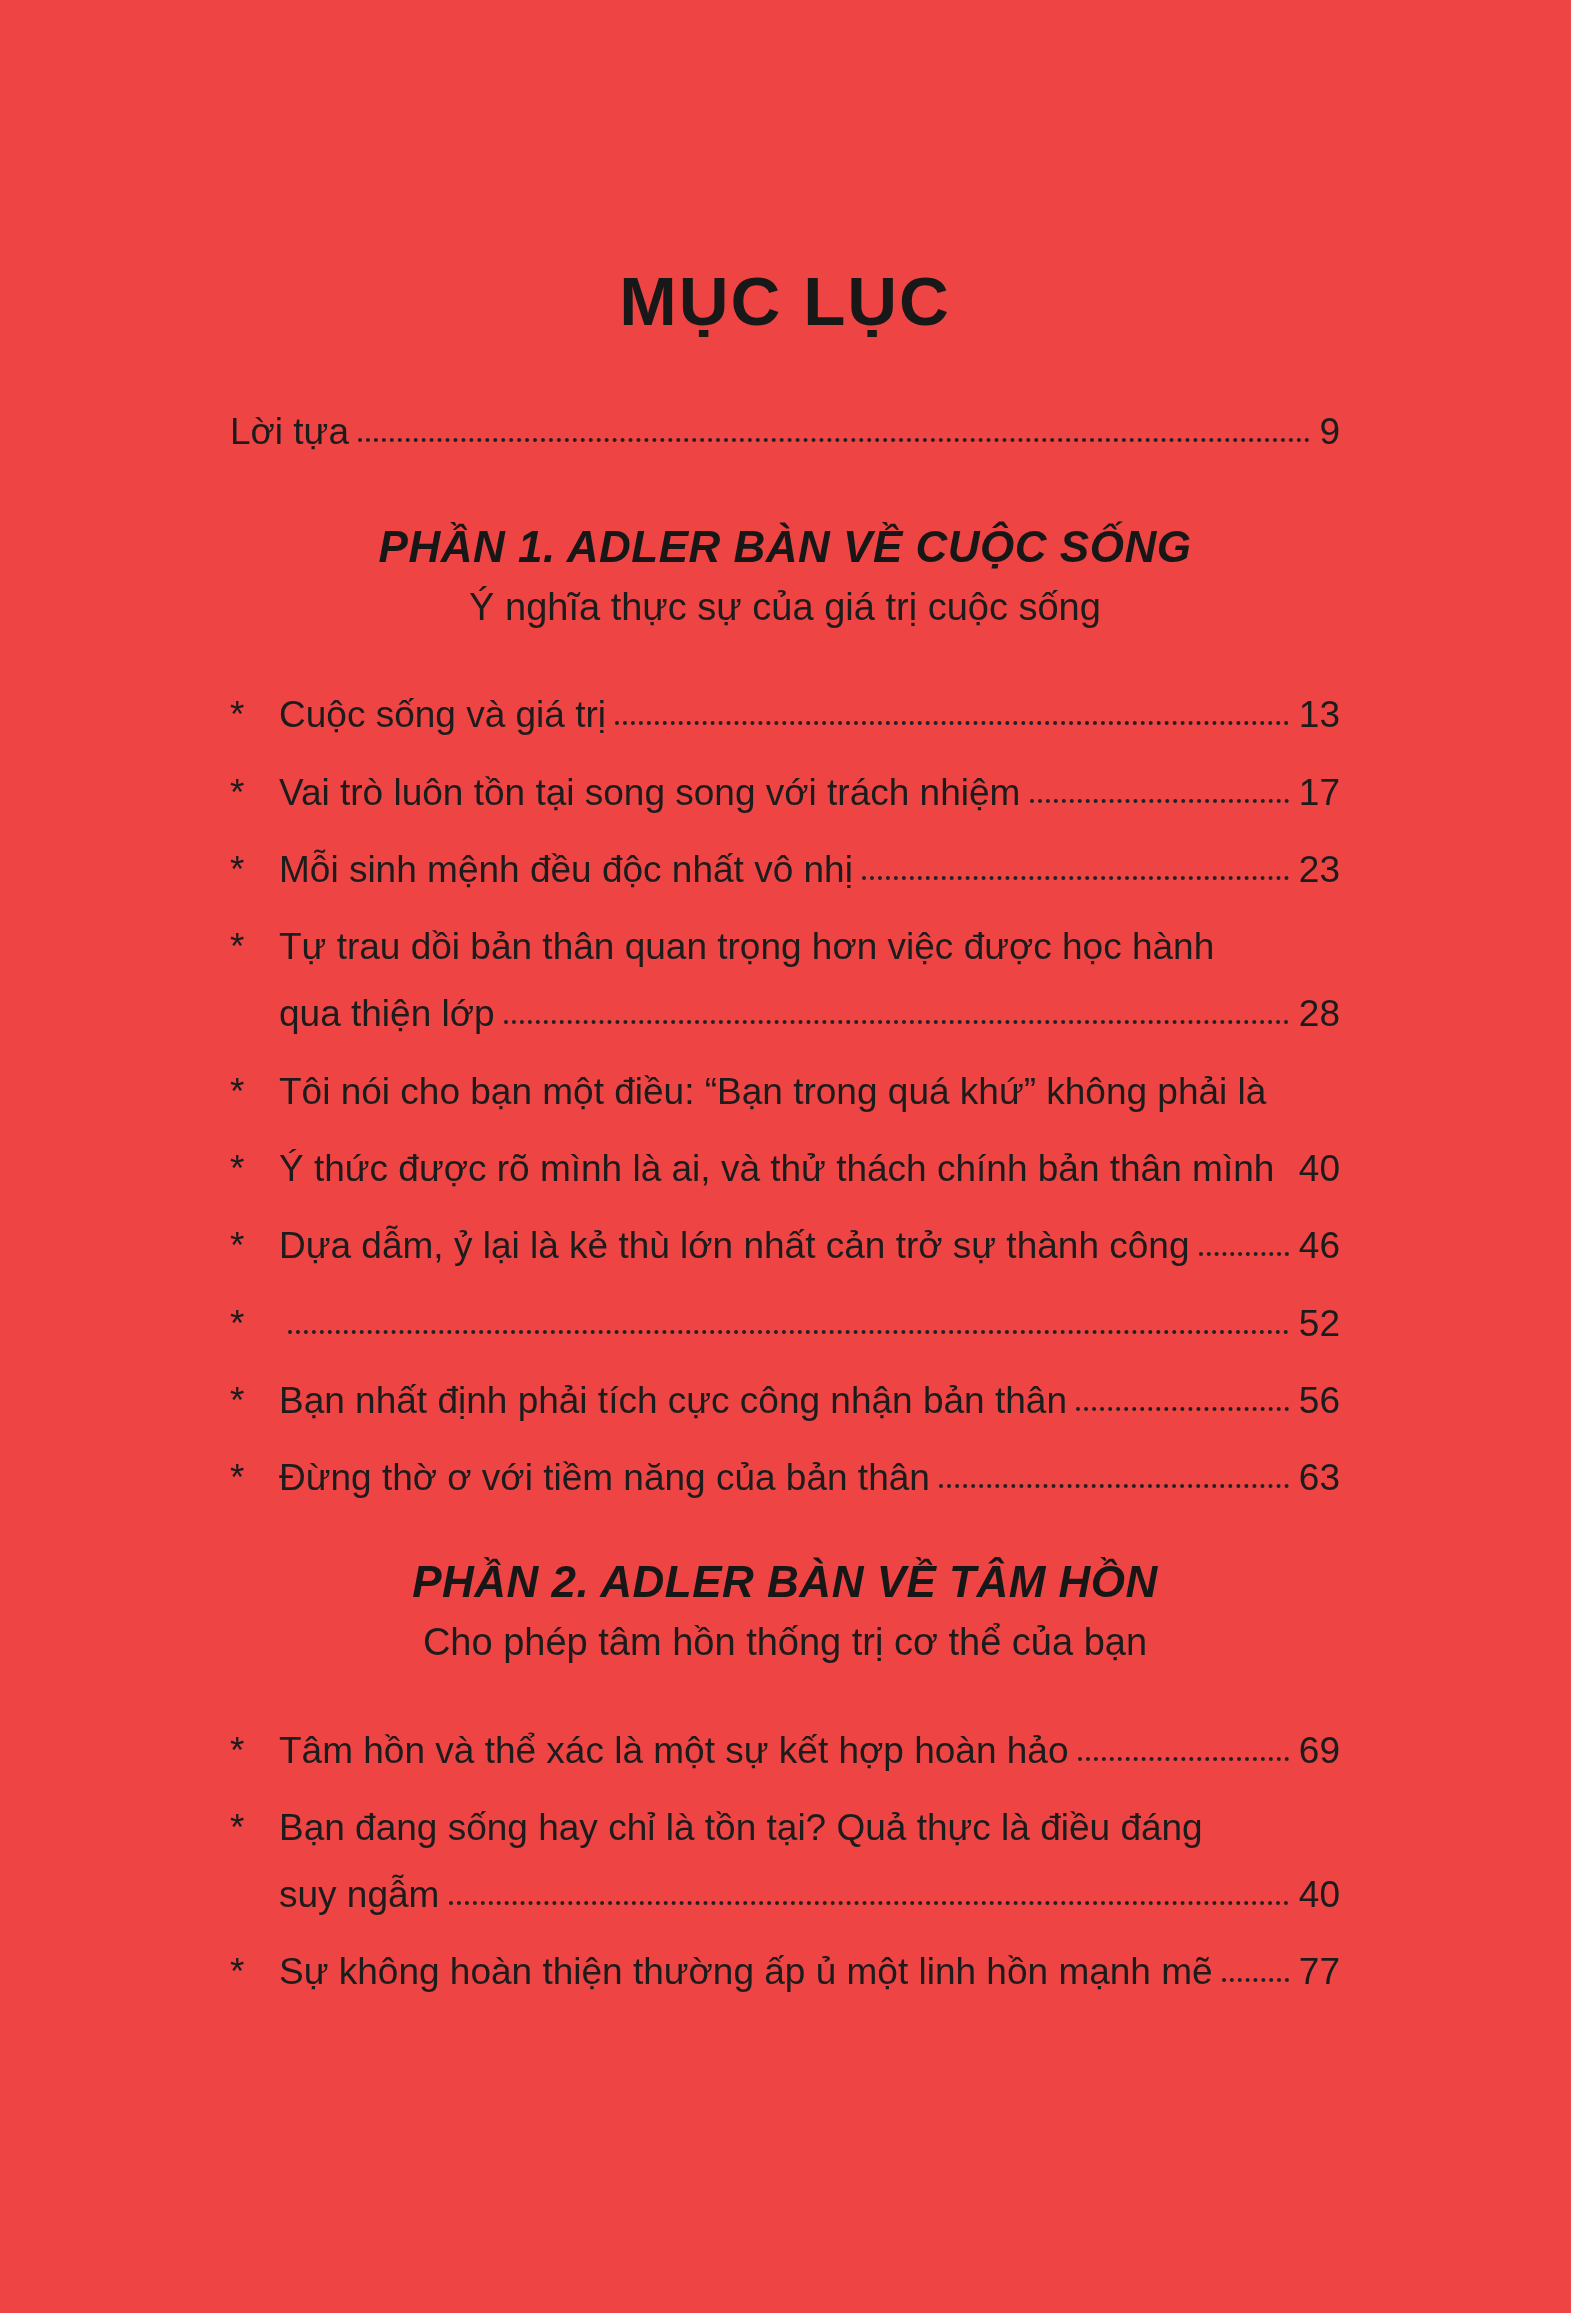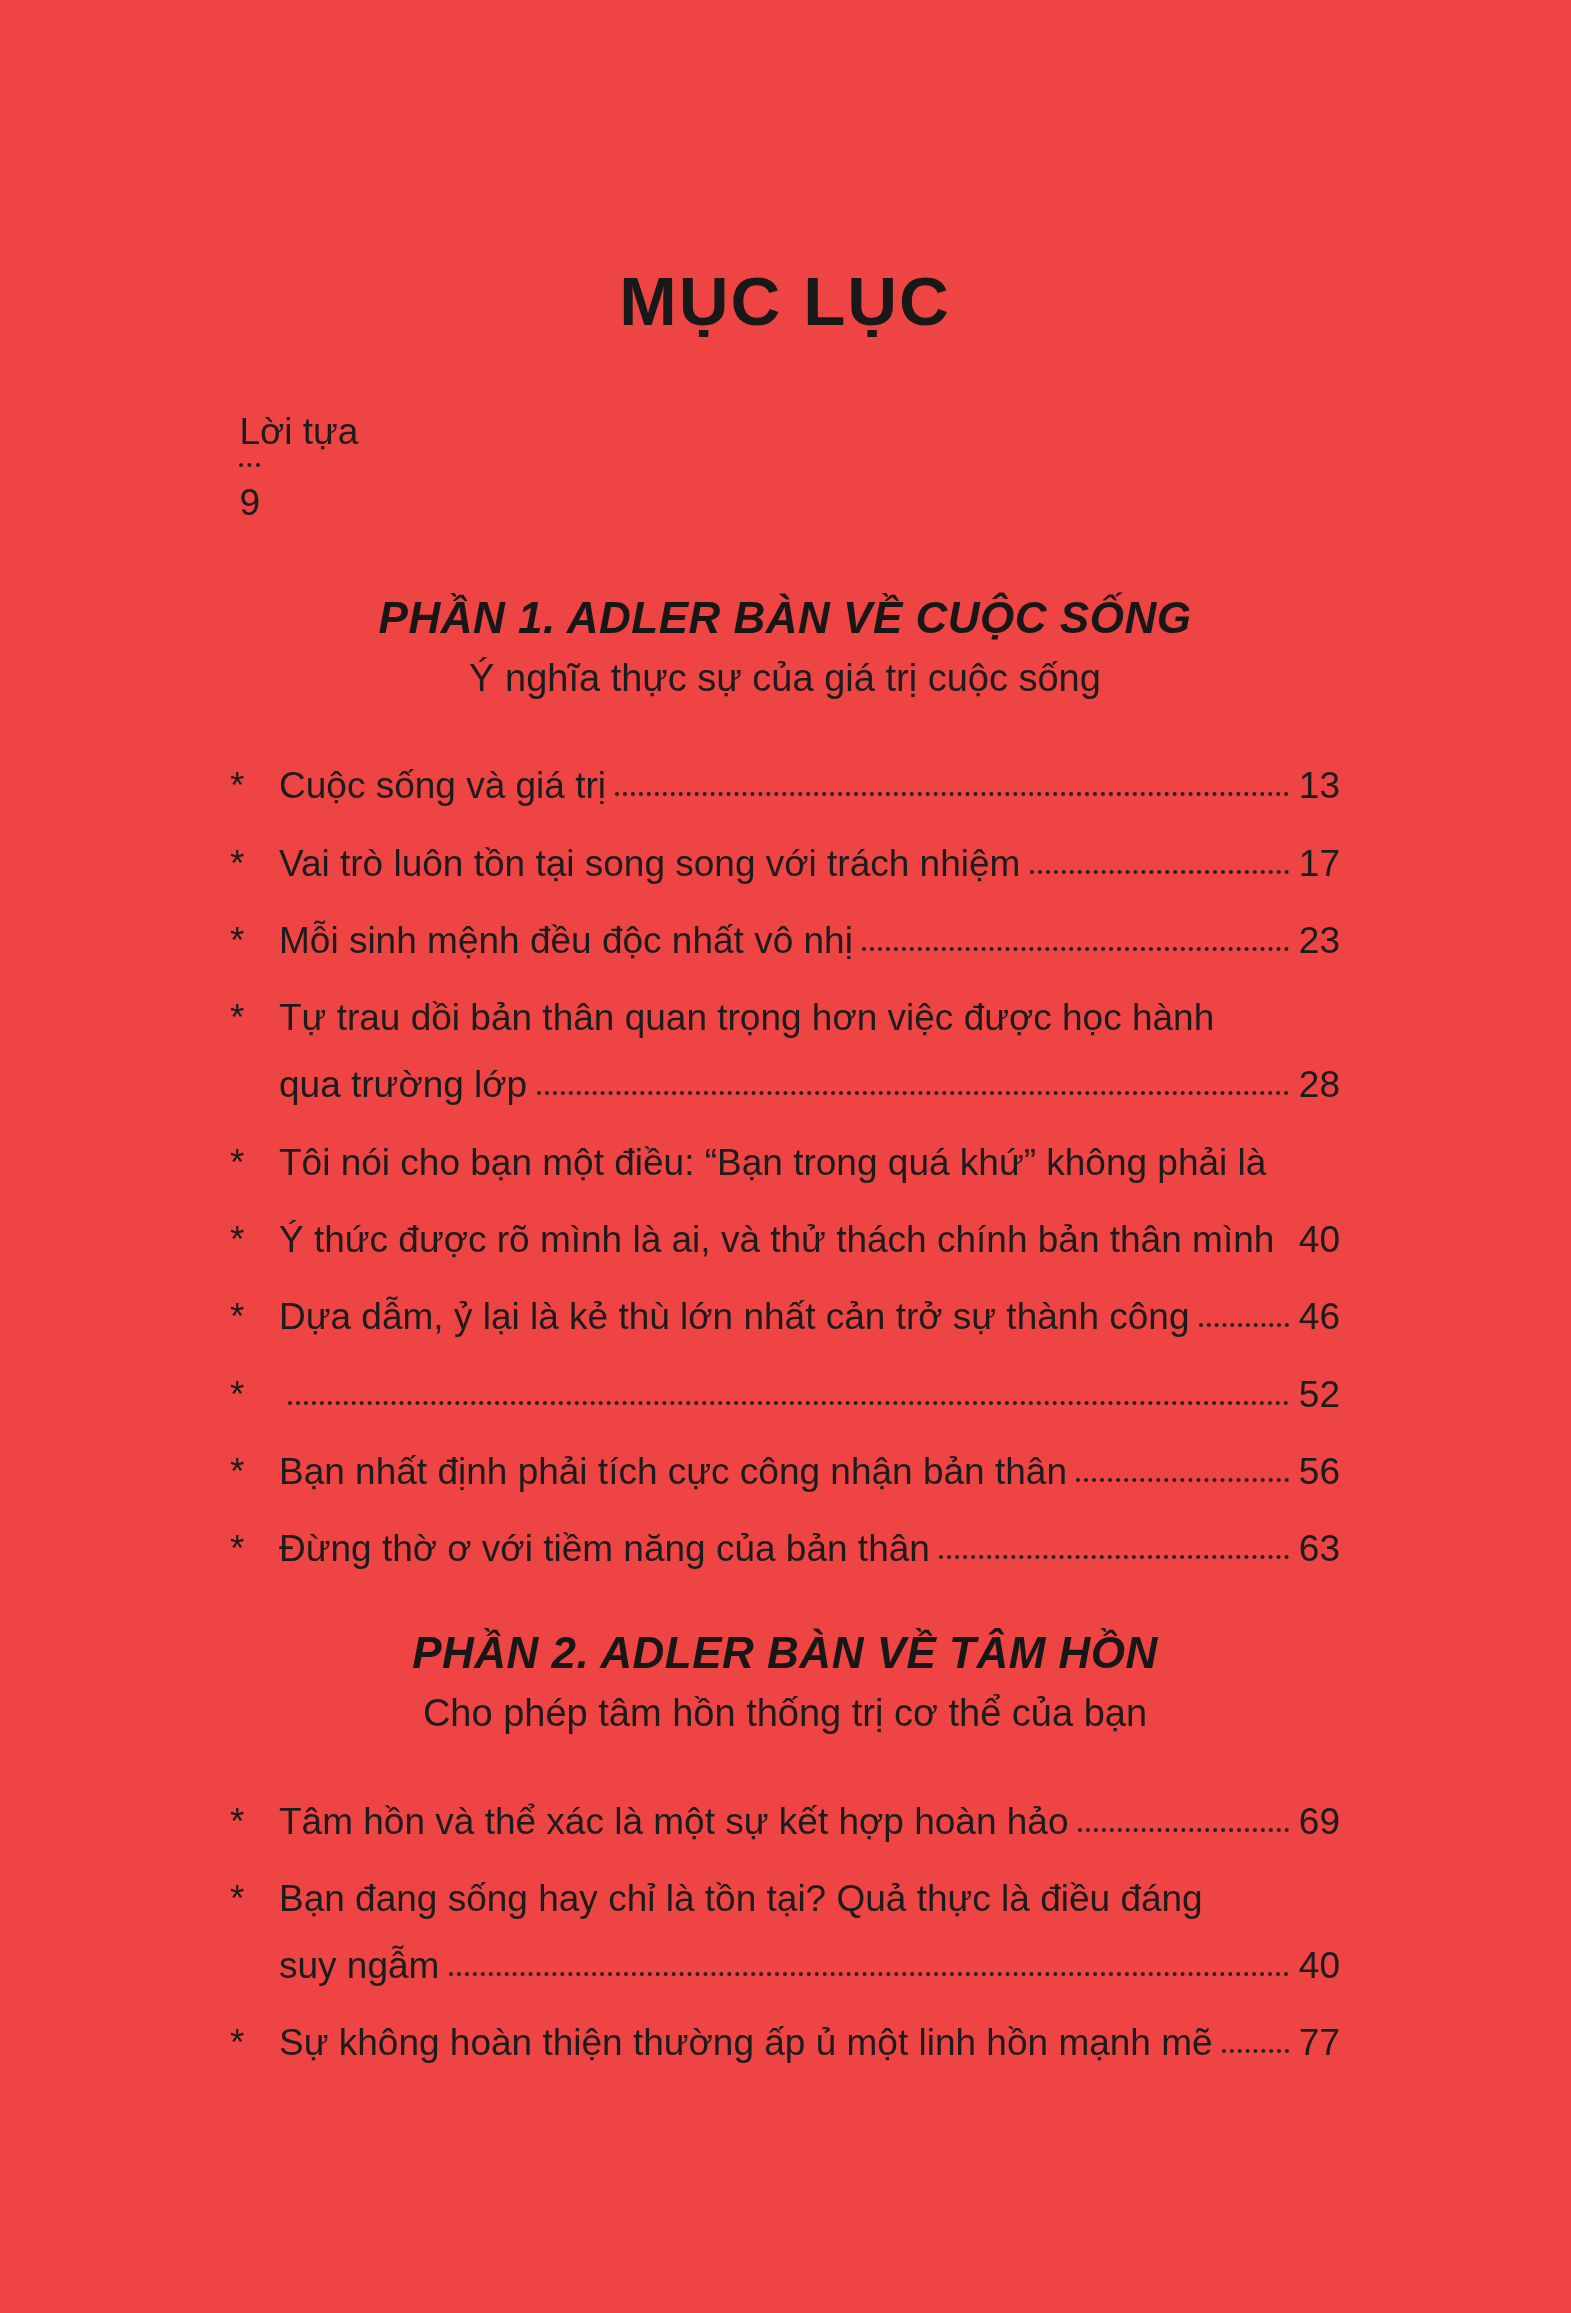--- a/index.html
+++ b/index.html
@@ -43,21 +43,21 @@
   .cont { padding-left: 49px; }
   .dots {
     flex: 1 1 auto;
     min-width: 20.6px;
     border-bottom: 4.2px dotted #222222;
     margin: 0 9.4px;
     transform: translateY(-1.9px);
   }
   .spacer { flex: 1 1 auto; }
   .page-num { flex: 0 0 auto; }
-  .preface { margin-bottom: 56px; flex-direction: column; }
+  .preface { margin-bottom: 56px; }
   .section-heading {
     text-align: center;
     font-size: 44px;
     font-weight: bold;
     letter-spacing: 0.5px;
     color: #171717;
     margin: 45px 0 11.2px;
     line-height: 1.2;
     font-style: italic;
   }
@@ -110,21 +110,21 @@
               <span class="dots"></span>
               <span class="page-num">23</span>
             </div>
           </div>
           <div class="toc-item">
             <div class="toc-line">
               <span class="bullet">*</span>
               <span class="entry-text">Tự trau dồi bản thân quan trọng hơn việc được học hành</span>
             </div>
             <div class="toc-line cont">
-              <span class="entry-text">qua trường lớp</span>
+              <span class="entry-text">qua thiện lớp</span>
               <span class="dots"></span>
               <span class="page-num">28</span>
             </div>
           </div>
           <div class="toc-item">
             <div class="toc-line">
               <span class="bullet">*</span>
               <span class="entry-text">Tôi nói cho bạn một điều: “Bạn trong quá khứ” không phải là</span>
             </div>
           </div>

